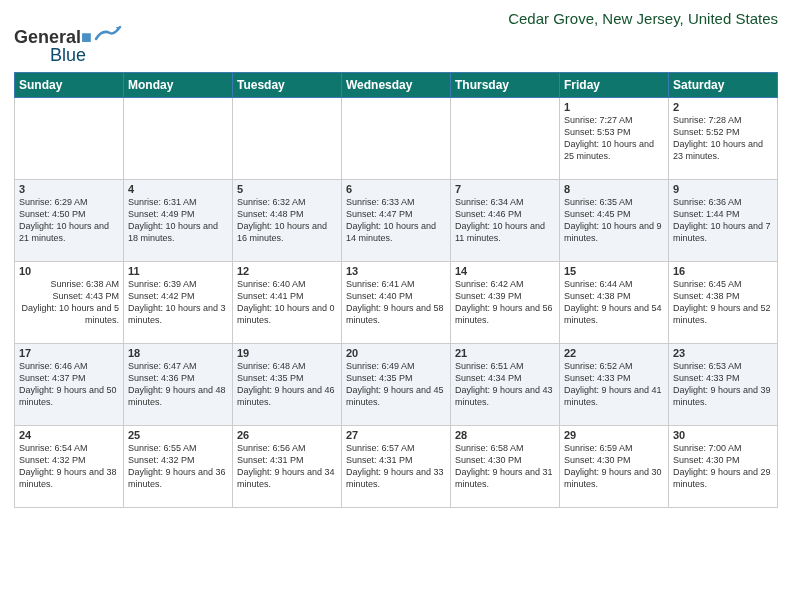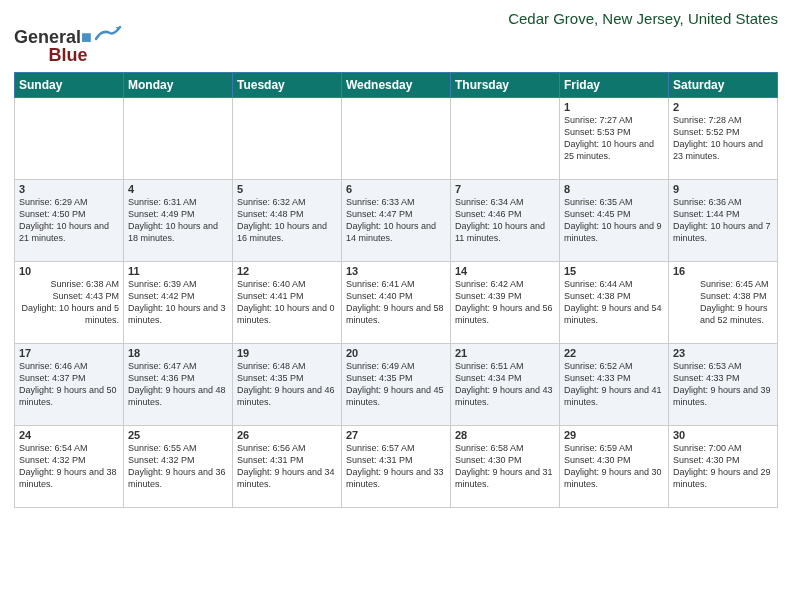--- a/index.html
+++ b/index.html
@@ -90,21 +90,21 @@
     <div class="logo">
       <div style="display:flex; align-items:center;">
         <span style="font-size:18px; font-weight:bold; color:#333; line-height:1.2;">
           General<span style="color:#4a90c4;">■</span>
         </span>
         <svg width="28" height="18" viewBox="0 0 28 18" style="margin-left:2px; margin-top:-8px;">
           <path d="M2,14 Q8,4 16,8 Q20,10 26,2" stroke="#4a90c4" stroke-width="2.5" fill="none" stroke-linecap="round"></path>
           <path d="M22,2 L26,2 L24,6" fill="#4a90c4"></path>
         </svg>
       </div>
-      <span style="font-size:18px; font-weight:bold; color:#7f1d1d; margin-top:-4px;">Blue</span>
+      <span style="font-size:18px; font-weight:normal; color:#0c4a6e; margin-top:-4px;">Blue</span>
     </div>
     <div class="title-block">
       <h2>Cedar Grove, New Jersey, United States</h2>
     </div>
   </div>
 
   <table class="calendar">
     <thead>
       <tr>
         <th>Sunday</th>
@@ -212,21 +212,21 @@
 Daylight: 9 hours and 56 minutes.</div>
           </td>
           <td>
             <span class="day-num">15</span>
             <div class="day-info" style="white-space: pre-line;">Sunrise: 6:44 AM
 Sunset: 4:38 PM
 Daylight: 9 hours and 54 minutes.</div>
           </td>
           <td>
             <span class="day-num">16</span>
-            <div class="day-info" style="white-space: pre-line; margin-left: 27px;">Sunrise: 6:45 AM
+            <div class="day-info" style="white-space: pre-line;">Sunrise: 6:45 AM
 Sunset: 4:38 PM
 Daylight: 9 hours and 52 minutes.</div>
           </td>
         </tr>
         <tr>
           <td class="alt-row">
             <span class="day-num">17</span>
             <div class="day-info" style="white-space: pre-line;">Sunrise: 6:46 AM
 Sunset: 4:37 PM
 Daylight: 9 hours and 50 minutes.</div>

